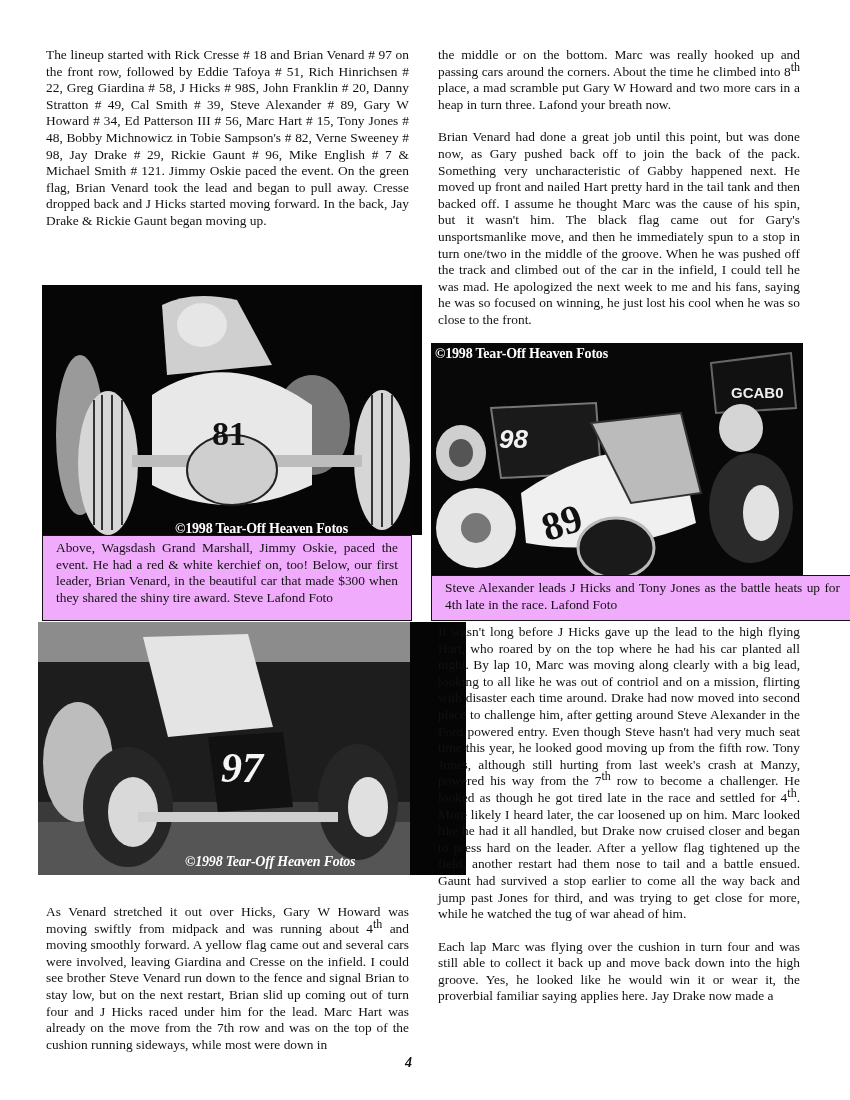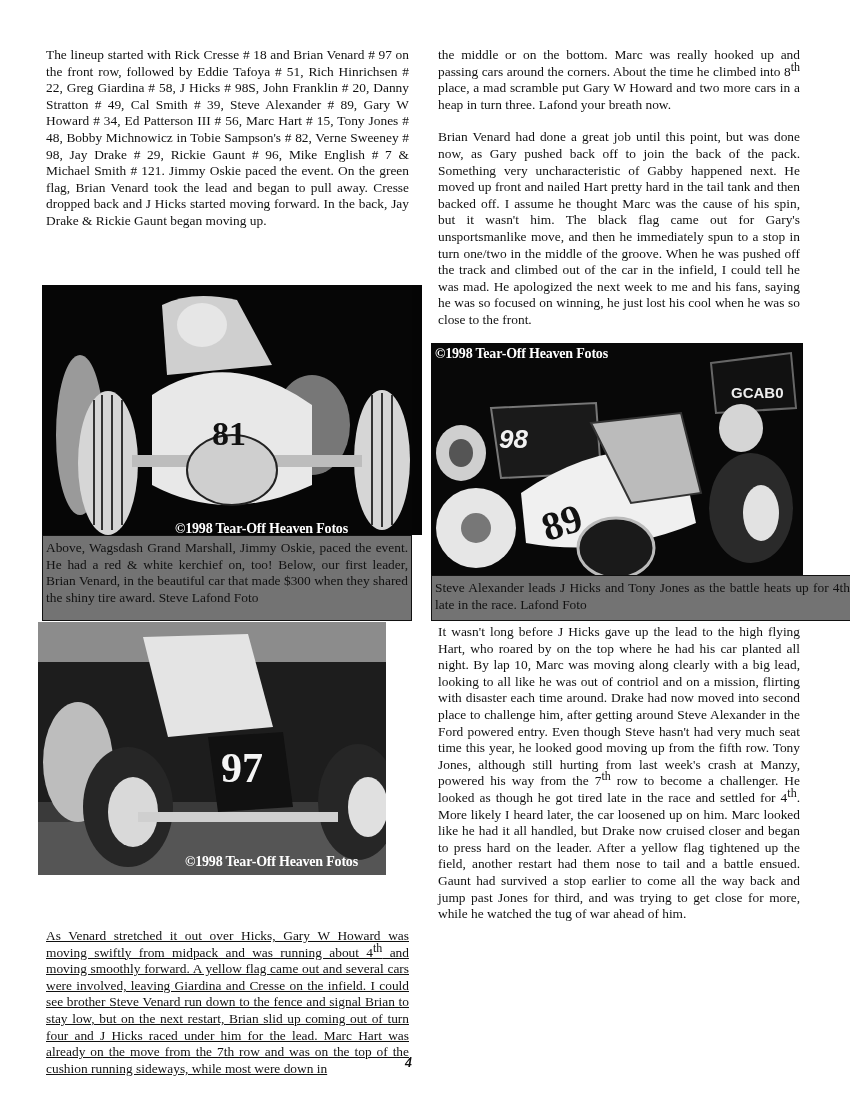--- a/index.html
+++ b/index.html
@@ -7,22 +7,22 @@
          font-family: "Liberation Serif", "DejaVu Serif", serif; color: #111; }
   .col { position: absolute; font-size: 13.4px; line-height: 16.6px; text-align: justify; }
   .col p { margin: 0 0 16px 0; }
   #left { left: 46px; top: 47px; width: 363px; }
   #right { left: 438px; top: 47px; width: 362px; }
   sup { font-size: 12px; line-height: 0; vertical-align: super; }
 
   .photo { position: absolute; background: #050505; overflow: hidden; }
   .credit { position: absolute; color: #fff; font-size: 14px; font-weight: bold; letter-spacing: -0.2px; white-space: nowrap;
             font-family: "Liberation Serif", serif; text-align: right; }
-  .caption { position: absolute; border: 1.5px solid #111; background: #737373; font-size: 13.4px; line-height: 16.6px;
-             text-align: justify; padding: 2px 3px; box-sizing: border-box; }
+  .caption { position: absolute; border: 1.5px solid #111; background: #f0abfc; font-size: 13.4px; line-height: 16.6px;
+             text-align: justify; padding: 2px 13px; box-sizing: border-box; }
   .page-num { position: absolute; left: 405px; top: 1055px; font-size: 14px; font-weight: bold; font-style: italic; }
 </style>
 </head>
 <body>
 
 <div class="col" id="left">
   <p>The lineup started with Rick Cresse # 18 and Brian Venard # 97 on the front row, followed by Eddie Tafoya # 51, Rich Hinrichsen # 22, Greg Giardina # 58, J Hicks # 98S, John Franklin # 20, Danny Stratton # 49, Cal Smith # 39, Steve Alexander # 89, Gary W Howard # 34, Ed Patterson III # 56, Marc Hart # 15, Tony Jones # 48, Bobby Michnowicz in Tobie Sampson's # 82, Verne Sweeney # 98, Jay Drake # 29, Rickie Gaunt # 96, Mike English # 7 &amp; Michael Smith # 121. Jimmy Oskie paced the event. On the green flag, Brian Venard took the lead and began to pull away.  Cresse dropped back and J Hicks started moving forward. In the back, Jay Drake &amp; Rickie Gaunt began  moving up.</p>
 </div>
 
 <div class="photo" style="left:42px; top:285px; width:380px; height:250px;">
@@ -49,21 +49,21 @@
     <ellipse cx="160" cy="40" rx="25" ry="22" fill="#e6e6e6"></ellipse>
     <path d="M110 110 Q185 60 270 120 L270 200 Q185 240 110 200 Z" fill="#e8e8e8"></path>
     <rect x="90" y="170" width="230" height="12" fill="#bdbdbd"></rect>
     <ellipse cx="190" cy="185" rx="45" ry="35" fill="#cfcfcf" stroke="#222" stroke-width="2"></ellipse>
     <text x="170" y="160" font-family="Liberation Serif, serif" font-size="34" font-weight="bold" fill="#111">81</text>
   </svg>
   <div class="credit" style="left:133px; top:236px;">©1998 Tear-Off Heaven Fotos</div>
 </div>
 <div class="caption" style="left:42px; top:535px; width:370px; height:86px; padding-top:4px;">Above, Wagsdash Grand Marshall, Jimmy Oskie, paced the event. He had a red &amp; white kerchief on, too! Below, our first leader, Brian Venard, in the beautiful car that made $300 when they shared the shiny tire award.  Steve Lafond Foto</div>
 
-<div class="photo" style="left:38px; top:622px; width:348px; height:253px;">
+<div class="photo" style="left:38px; top:622px; width:428px; height:253px;font-style:italic;">
   <svg width="372" height="253">
     <rect width="372" height="253" fill="#3a3a3a"></rect>
     <rect width="372" height="40" fill="#8c8c8c"></rect>
     <rect y="40" width="372" height="140" fill="#1d1d1d"></rect>
     <rect y="200" width="372" height="53" fill="#555"></rect>
 
     <path d="M105 15 L210 12 L235 105 L130 115 Z" fill="#e4e4e4"></path>
 
     <ellipse cx="40" cy="140" rx="35" ry="60" fill="#bdbdbd"></ellipse>
     <ellipse cx="90" cy="185" rx="45" ry="60" fill="#262626"></ellipse>
@@ -71,21 +71,21 @@
     <ellipse cx="320" cy="180" rx="40" ry="58" fill="#262626"></ellipse>
     <ellipse cx="330" cy="185" rx="20" ry="30" fill="#e0e0e0"></ellipse>
 
     <path d="M170 115 L245 110 L255 185 L180 190 Z" fill="#111"></path>
     <text x="183" y="160" font-family="Liberation Serif, serif" font-size="42" font-weight="bold" fill="#f5f5f5">97</text>
     <rect x="100" y="190" width="200" height="10" fill="#cfcfcf"></rect>
   </svg>
   <div class="credit" style="left:147px; top:232px;">©1998 Tear-Off Heaven Fotos</div>
 </div>
 
-<div class="col" style="left:46px; top:928px; width:363px;text-decoration:underline;">
+<div class="col" style="left:46px; top:904px; width:363px;">
   <p><span>As Venard stretched it out over Hicks, Gary W Howard was moving swiftly from midpack and was running about 4</span><sup>th</sup><span> and moving smoothly forward. A yellow flag came out and several cars were involved, leaving Giardina and Cresse on the infield. I could see brother Steve Venard run down to the fence and signal Brian to stay low, but on the next restart, Brian slid up coming out of turn four and J Hicks raced under him for the lead. Marc Hart was already on the move from the 7th row and was on the top of the cushion running sideways, while most were down in</span></p>
 </div>
 
 <div class="col" id="right">
   <p><span>the middle or on the bottom. Marc was really hooked up and passing cars around the corners. About the time he climbed into 8</span><sup>th</sup><span> place, a mad scramble put Gary W Howard and two more cars in a heap in turn three. Lafond your breath now.</span></p>
   <p>Brian Venard had done a great job until this point, but was done now, as Gary pushed back off to join the back of the pack. Something very uncharacteristic of Gabby happened next. He moved up front and nailed Hart pretty hard in the tail tank and then backed off. I assume he thought Marc was the cause of his spin, but it wasn't him. The black flag came out for Gary's unsportsmanlike move, and then he immediately spun to a stop in turn one/two in the middle of the groove. When he was pushed off the track and climbed out of the car in the infield, I could tell he was mad.  He apologized the next week to me and his fans, saying he was so focused on winning, he just lost his cool when he was so close to the front.</p>
 </div>
 
 <div class="photo" style="left:431px; top:343px; width:372px; height:232px;">
   <svg width="372" height="232">
@@ -108,15 +108,16 @@
     <ellipse cx="185" cy="205" rx="38" ry="30" fill="#1a1a1a" stroke="#bbb" stroke-width="3"></ellipse>
     <ellipse cx="320" cy="165" rx="42" ry="55" fill="#2a2a2a"></ellipse>
     <ellipse cx="330" cy="170" rx="18" ry="28" fill="#e2e2e2"></ellipse>
   </svg>
   <div class="credit" style="left:4px; top:3px;">©1998 Tear-Off Heaven Fotos</div>
 </div>
 <div class="caption" style="left:431px; top:575px; width:423px; height:46px; padding-top:4px;">Steve Alexander leads J Hicks and Tony Jones as the battle heats up for 4th late in the race. Lafond Foto</div>
 
 <div class="col" style="left:438px; top:624px; width:362px;">
   <p><span>It wasn't long before J Hicks gave up the lead to the high flying Hart, who roared by on the top where he had his car planted all night. By lap 10, Marc was moving along clearly with a big lead, looking to all like he was out of contriol and on a mission, flirting with disaster each time around. Drake had now moved into second place to challenge him, after getting around Steve Alexander in the Ford powered entry. Even though Steve hasn't had very much seat time this year, he looked good moving up from the fifth row. Tony Jones, although still hurting from last week's crash at Manzy, powered his way from the 7</span><sup>th</sup><span> row to become a challenger. He looked as though he got tired late in the race and settled for 4</span><sup>th</sup><span>. More likely I heard later, the car loosened up on him. Marc looked like he had it all handled, but Drake now cruised closer and began to press hard on the leader.  After a yellow flag tightened up the field, another restart had them nose to tail and a battle ensued. Gaunt had survived a stop earlier to come all the way back and jump past Jones for third, and was trying to get close for more, while he watched the tug of war ahead of him.</span></p>
+  <p>Each lap Marc was flying over the cushion in turn four and was still able to collect it back up and move back down into the high groove. Yes, he looked like he would win it or wear it, the proverbial familiar saying applies here. Jay Drake now made a</p>
 </div>
 
 <div class="page-num">4</div>
 
 </body></html>

